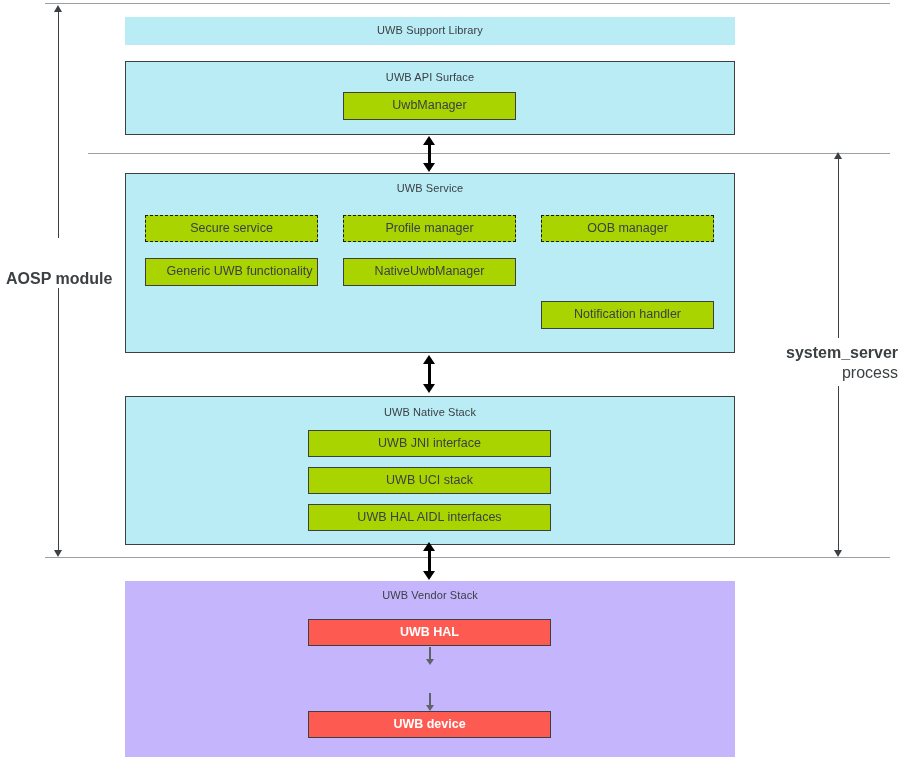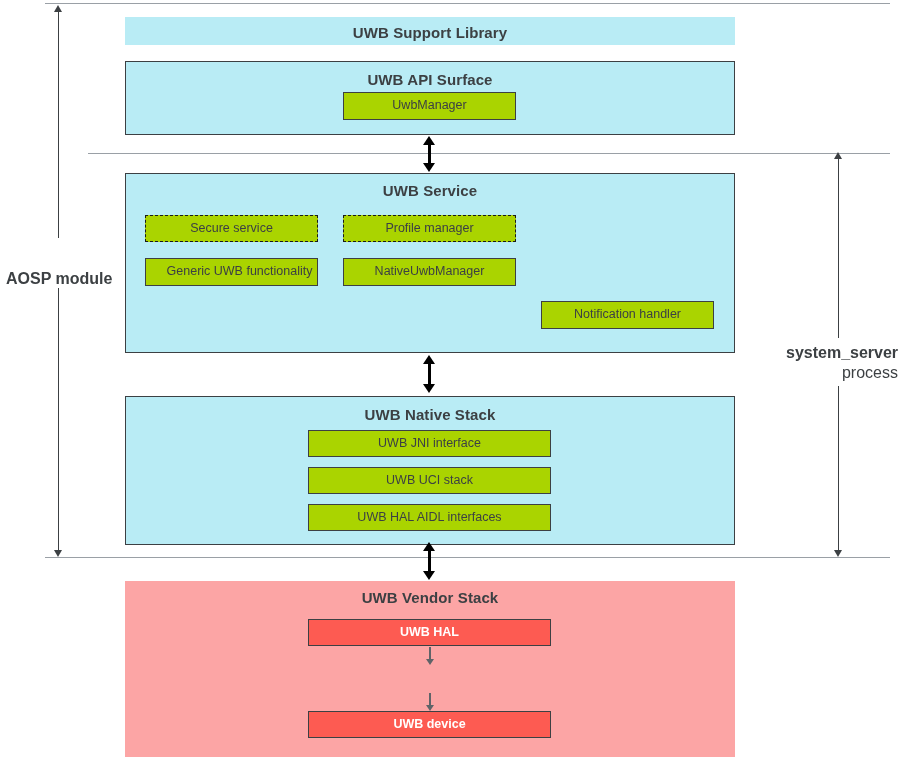--- a/index.html
+++ b/index.html
@@ -42,29 +42,29 @@
   .arrowhead-down { border-top: 7px solid #3c4043; }
 
   
   .panel {
     position: absolute;
     box-sizing: border-box;
     background: #b9ecf5;
   }
   .panel.bordered { border: 1.5px solid #3c4043; }
   .panel.vendor {
-    background: #fca5a5;
+    background: #c4b5fd;
     border: none;
   }
   .panel-title {
     position: absolute;
     left: 0; right: 0;
     text-align: center;
-    font-size: 15px;
-    font-weight: bold;
+    font-size: 11px;
+    font-weight: normal;
     color: #3c4043;
     letter-spacing: 0.1px;
   }
 
   
   .block {
     position: absolute;
     box-sizing: border-box;
     display: flex;
     align-items: center;
@@ -189,20 +189,21 @@
     <div class="shaft"></div>
     <div class="head-down"></div>
   </div>
 
   <div class="panel bordered" style="left:125px; top:173px; width:610px; height:180px;">
     <div class="panel-title" style="top:8px;">UWB Service</div>
   </div>
 
   <div class="block green dashed" style="left:145px; top:215px; width:173px; height:27px;">Secure service</div>
   <div class="block green dashed" style="left:343px; top:215px; width:173px; height:27px;">Profile manager</div>
+  <div class="block green dashed" style="left:541px; top:215px; width:173px; height:27px;">OOB manager</div>
 
   <div class="block green" style="left:145px; top:258px; width:173px; height:28px;padding-left:16px;">Generic UWB functionality</div>
   <div class="block green" style="left:343px; top:258px; width:173px; height:28px;">NativeUwbManager</div>
 
   <div class="block green" style="left:541px; top:301px; width:173px; height:28px;">Notification handler</div>
 
   <div class="dbl-arrow" style="left:423px; top:355px; height:38px;">
     <div class="head-up"></div>
     <div class="shaft"></div>
     <div class="head-down"></div>

